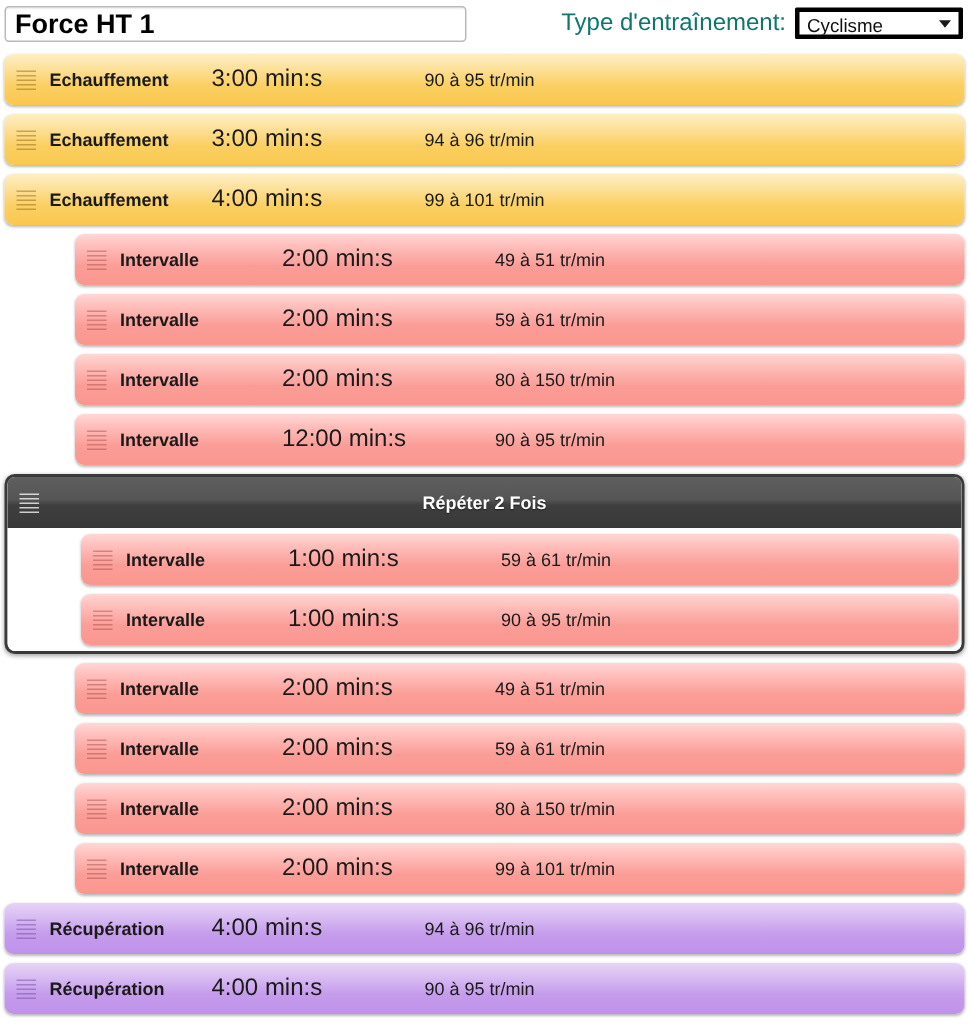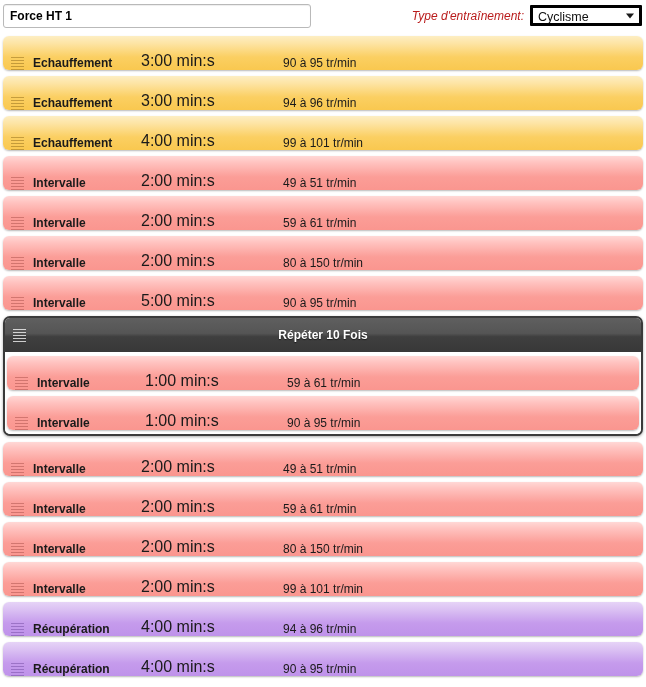--- a/index.html
+++ b/index.html
@@ -28,40 +28,39 @@
     left: 3px;
     top: 4px;
     width: 308px;
     height: 24px;
     box-sizing: border-box;
     border: 1px solid #b9b9b9;
     border-radius: 3px;
     background: #ffffff;
     padding: 0 6px;
     font-family: "Liberation Sans", sans-serif;
-    font-size: 12px;
+    font-size: 18px;
     font-weight: bold;
     color: #000000;
     line-height: 22px;
     box-shadow: inset 0 1px 1px rgba(0,0,0,0.07);
     outline: none;
   }
   .type-wrap {
     position: absolute;
     right: 4px;
     top: 5px;
     display: flex;
     align-items: center;
     gap: 6px;
   }
   .type-label {
-    font-size: 12px;
-    color: #b91c1c;
+    font-size: 16px;
+    color: #0f766e;
     white-space: nowrap;
-    font-style: italic;
   }
   .type-select {
     position: relative;
     width: 112px;
     height: 21px;
     box-sizing: border-box;
     border: 3px solid #000000;
     background: #ffffff;
     border-radius: 1px;
     font-size: 12.5px;
@@ -88,29 +87,30 @@
     position: relative;
     padding: 0 3px 0 3px;
   }
   .row {
     position: relative;
     height: 34px;
     margin-bottom: 6px;
     border-radius: 6px;
     box-sizing: border-box;
     display: flex;
-    align-items: flex-end;
+    align-items: center;
     box-shadow: 0 1px 2px rgba(0,0,0,0.28);
     overflow: hidden;
   }
   .row.warmup {
     background: linear-gradient(to bottom, #fdeec3 0%, #fde4a4 22%, #fbcf62 62%, #f9c84f 100%);
   }
   .row.interval {
     background: linear-gradient(to bottom, #ffd8d6 0%, #ffc2bf 20%, #fb9d97 62%, #fa968f 100%);
+    margin-left: 47px;
   }
   .row.recovery {
     background: linear-gradient(to bottom, #e6d4f7 0%, #dcc3f3 20%, #c59bec 62%, #bf92ea 100%);
   }
 
   .handle {
     flex: 0 0 auto;
     width: 14px;
     margin-left: 8px;
     margin-right: 8px;
@@ -277,35 +277,35 @@
       </div>
       <div class="row interval">
         <span class="handle">
           <i></i>
           <i></i>
           <i></i>
           <i></i>
           <i></i>
         </span>
         <span class="cell-label">Intervalle</span>
-        <span class="cell-dur">5:00 min:s</span>
+        <span class="cell-dur">12:00 min:s</span>
         <span class="cell-rpm">90 à 95 tr/min</span>
       </div>
     </div>
 
   <div class="group">
     <div class="group-header">
       <span class="handle">
         <i></i>
           <i></i>
           <i></i>
           <i></i>
           <i></i>
       </span>
-      <span class="group-title">Répéter 10 Fois</span>
+      <span class="group-title">Répéter 2 Fois</span>
     </div>
     <div class="group-body" id="group-steps">
         <div class="row interval">
           <span class="handle">
             <i></i>
             <i></i>
             <i></i>
             <i></i>
             <i></i>
           </span>

